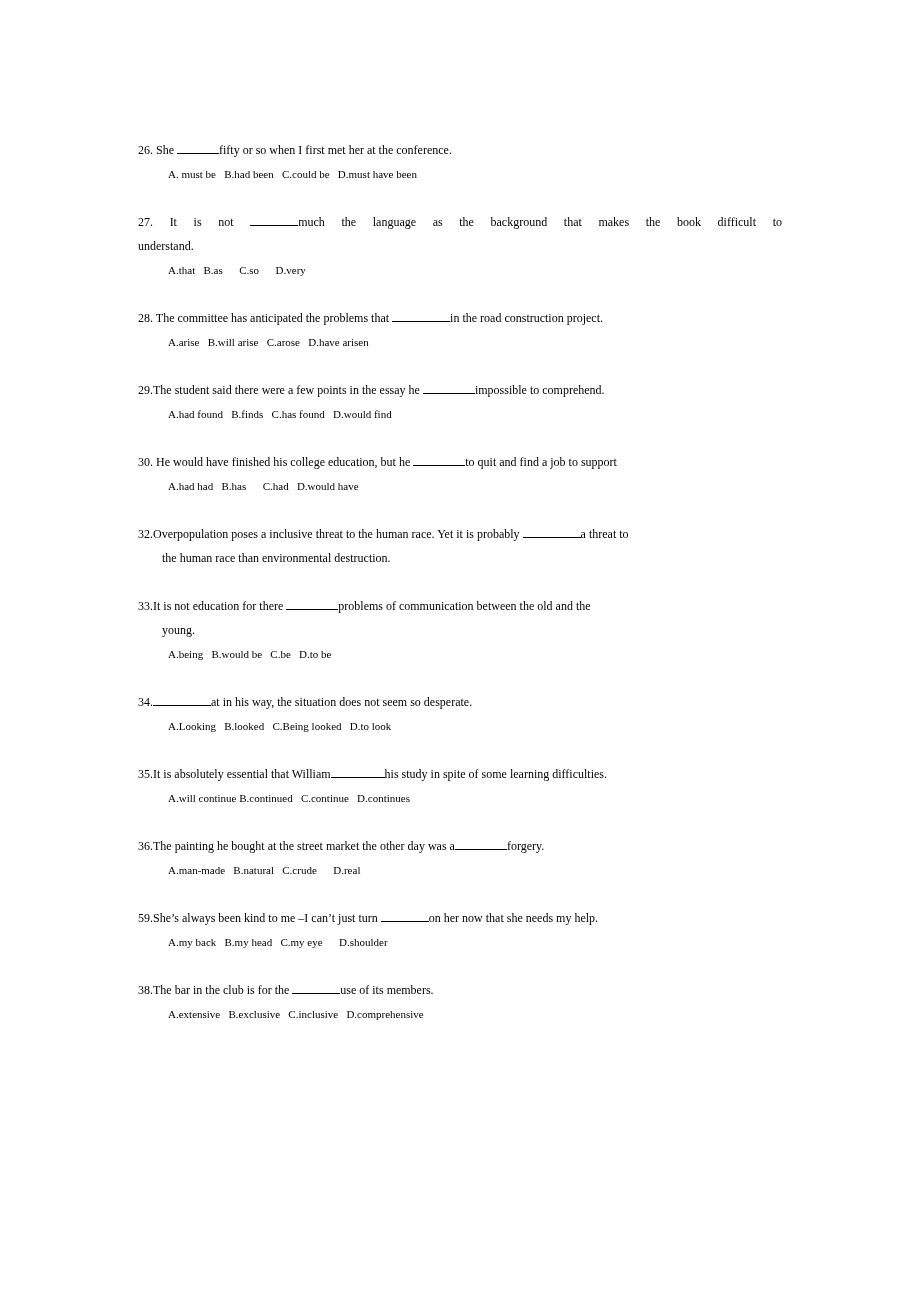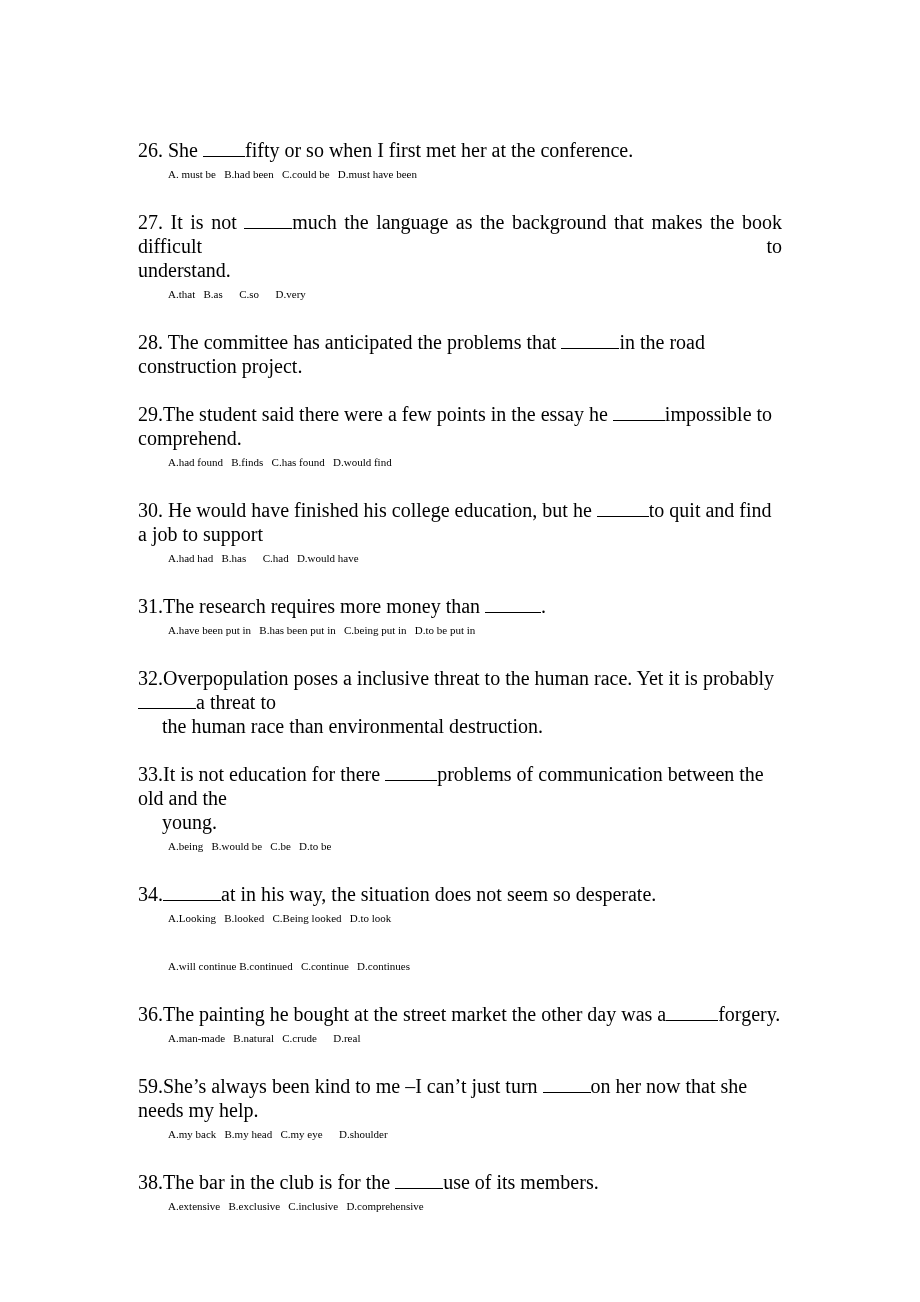--- a/index.html
+++ b/index.html
@@ -23,21 +23,21 @@
   .content {
     position: absolute;
     left: 138px;
     top: 138px;
     width: 644px;
   }
   .qblock {
     margin-bottom: 24px;
   }
   .qline {
-    font-size: 20px;
+    font-size: 12px;
     line-height: 24px;
     text-align: left;
     white-space: pre-wrap;
   }
   .qline.justify {
     text-align: justify;
     text-align-last: justify;
   }
   .qline.cont {
     padding-left: 24px;
@@ -68,47 +68,45 @@
         <div class="qline"><span>26.</span><span> </span><span>She </span><span class="blank" style="width: 42px;"></span><span>fifty or so when I first met her at the conference.</span></div>
         <div class="options">A. must be   B.had been   C.could be   D.must have been</div>
       </div>
       <div class="qblock">
         <div class="qline justify"><span>27.</span><span> </span><span>It is not </span><span class="blank" style="width: 48px;"></span><span>much the language as the background that makes the book difficult to</span></div>
         <div class="qline cont-flush"><span>understand.</span><span></span></div>
         <div class="options">A.that   B.as      C.so      D.very</div>
       </div>
       <div class="qblock">
         <div class="qline"><span>28.</span><span> </span><span>The committee has anticipated the problems that </span><span class="blank" style="width: 58px;"></span><span>in the road construction project.</span></div>
+        <div class="options">A.arise   B.will arise   C.arose   D.have arisen</div>
       </div>
       <div class="qblock">
         <div class="qline"><span>29.</span><span></span><span>The student said there were a few points in the essay he </span><span class="blank" style="width: 52px;"></span><span>impossible to comprehend.</span></div>
         <div class="options">A.had found   B.finds   C.has found   D.would find</div>
       </div>
       <div class="qblock">
         <div class="qline"><span>30.</span><span> </span><span>He would have finished his college education, but he </span><span class="blank" style="width: 52px;"></span><span>to quit and find a job to support</span></div>
         <div class="options">A.had had   B.has      C.had   D.would have</div>
-      </div>
-      <div class="qblock">
-        <div class="qline"><span>31.</span><span></span><span>The research requires more money than </span><span class="blank" style="width: 56px;"></span><span>.</span></div>
-        <div class="options">A.have been put in   B.has been put in   C.being put in   D.to be put in</div>
       </div>
       <div class="qblock">
         <div class="qline"><span>32.</span><span></span><span>Overpopulation poses a inclusive threat to the human race. Yet it is probably </span><span class="blank" style="width: 58px;"></span><span>a threat to</span></div>
         <div class="qline cont"><span>the human race than environmental destruction.</span><span></span></div>
       </div>
       <div class="qblock">
         <div class="qline"><span>33.</span><span></span><span>It is not education for there </span><span class="blank" style="width: 52px;"></span><span>problems of communication between the old and the</span></div>
         <div class="qline cont"><span>young.</span><span></span></div>
         <div class="options">A.being   B.would be   C.be   D.to be</div>
       </div>
       <div class="qblock">
         <div class="qline"><span>34.</span><span></span><span></span><span class="blank" style="width: 58px;"></span><span>at in his way, the situation does not seem so desperate.</span></div>
         <div class="options">A.Looking   B.looked   C.Being looked   D.to look</div>
       </div>
       <div class="qblock">
+        <div class="qline"><span>35.</span><span></span><span>It is absolutely essential that William</span><span class="blank" style="width: 54px;"></span><span>his study in spite of some learning difficulties.</span></div>
         <div class="options">A.will continue B.continued   C.continue   D.continues</div>
       </div>
       <div class="qblock">
         <div class="qline"><span>36.</span><span></span><span>The painting he bought at the street market the other day was a</span><span class="blank" style="width: 52px;"></span><span>forgery.</span></div>
         <div class="options">A.man-made   B.natural   C.crude      D.real</div>
       </div>
       <div class="qblock">
         <div class="qline"><span>59.</span><span></span><span>She’s always been kind to me –I can’t just turn </span><span class="blank" style="width: 48px;"></span><span>on her now that she needs my help.</span></div>
         <div class="options">A.my back   B.my head   C.my eye      D.shoulder</div>
       </div>

